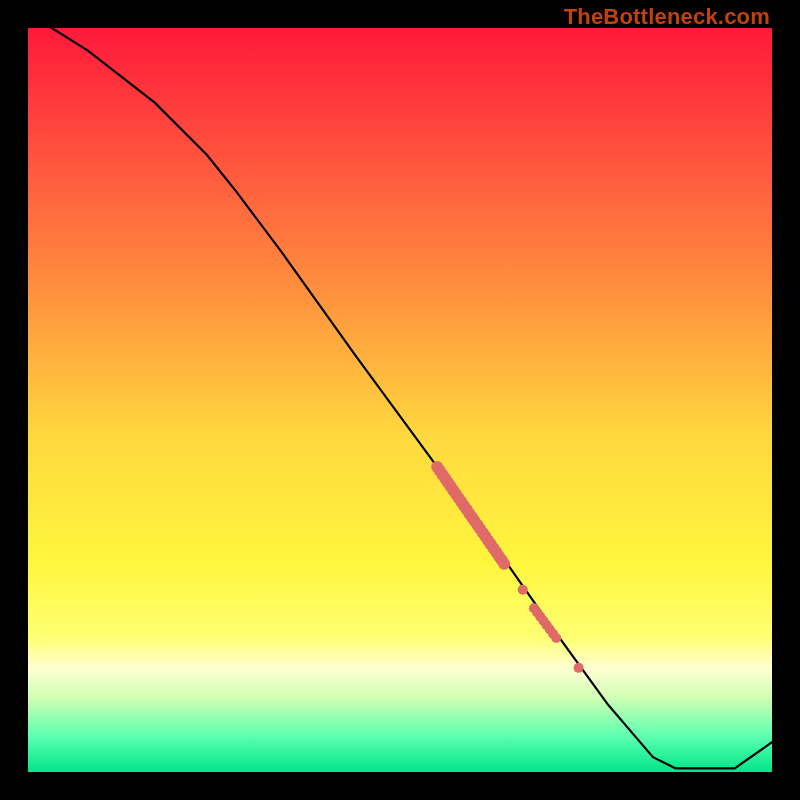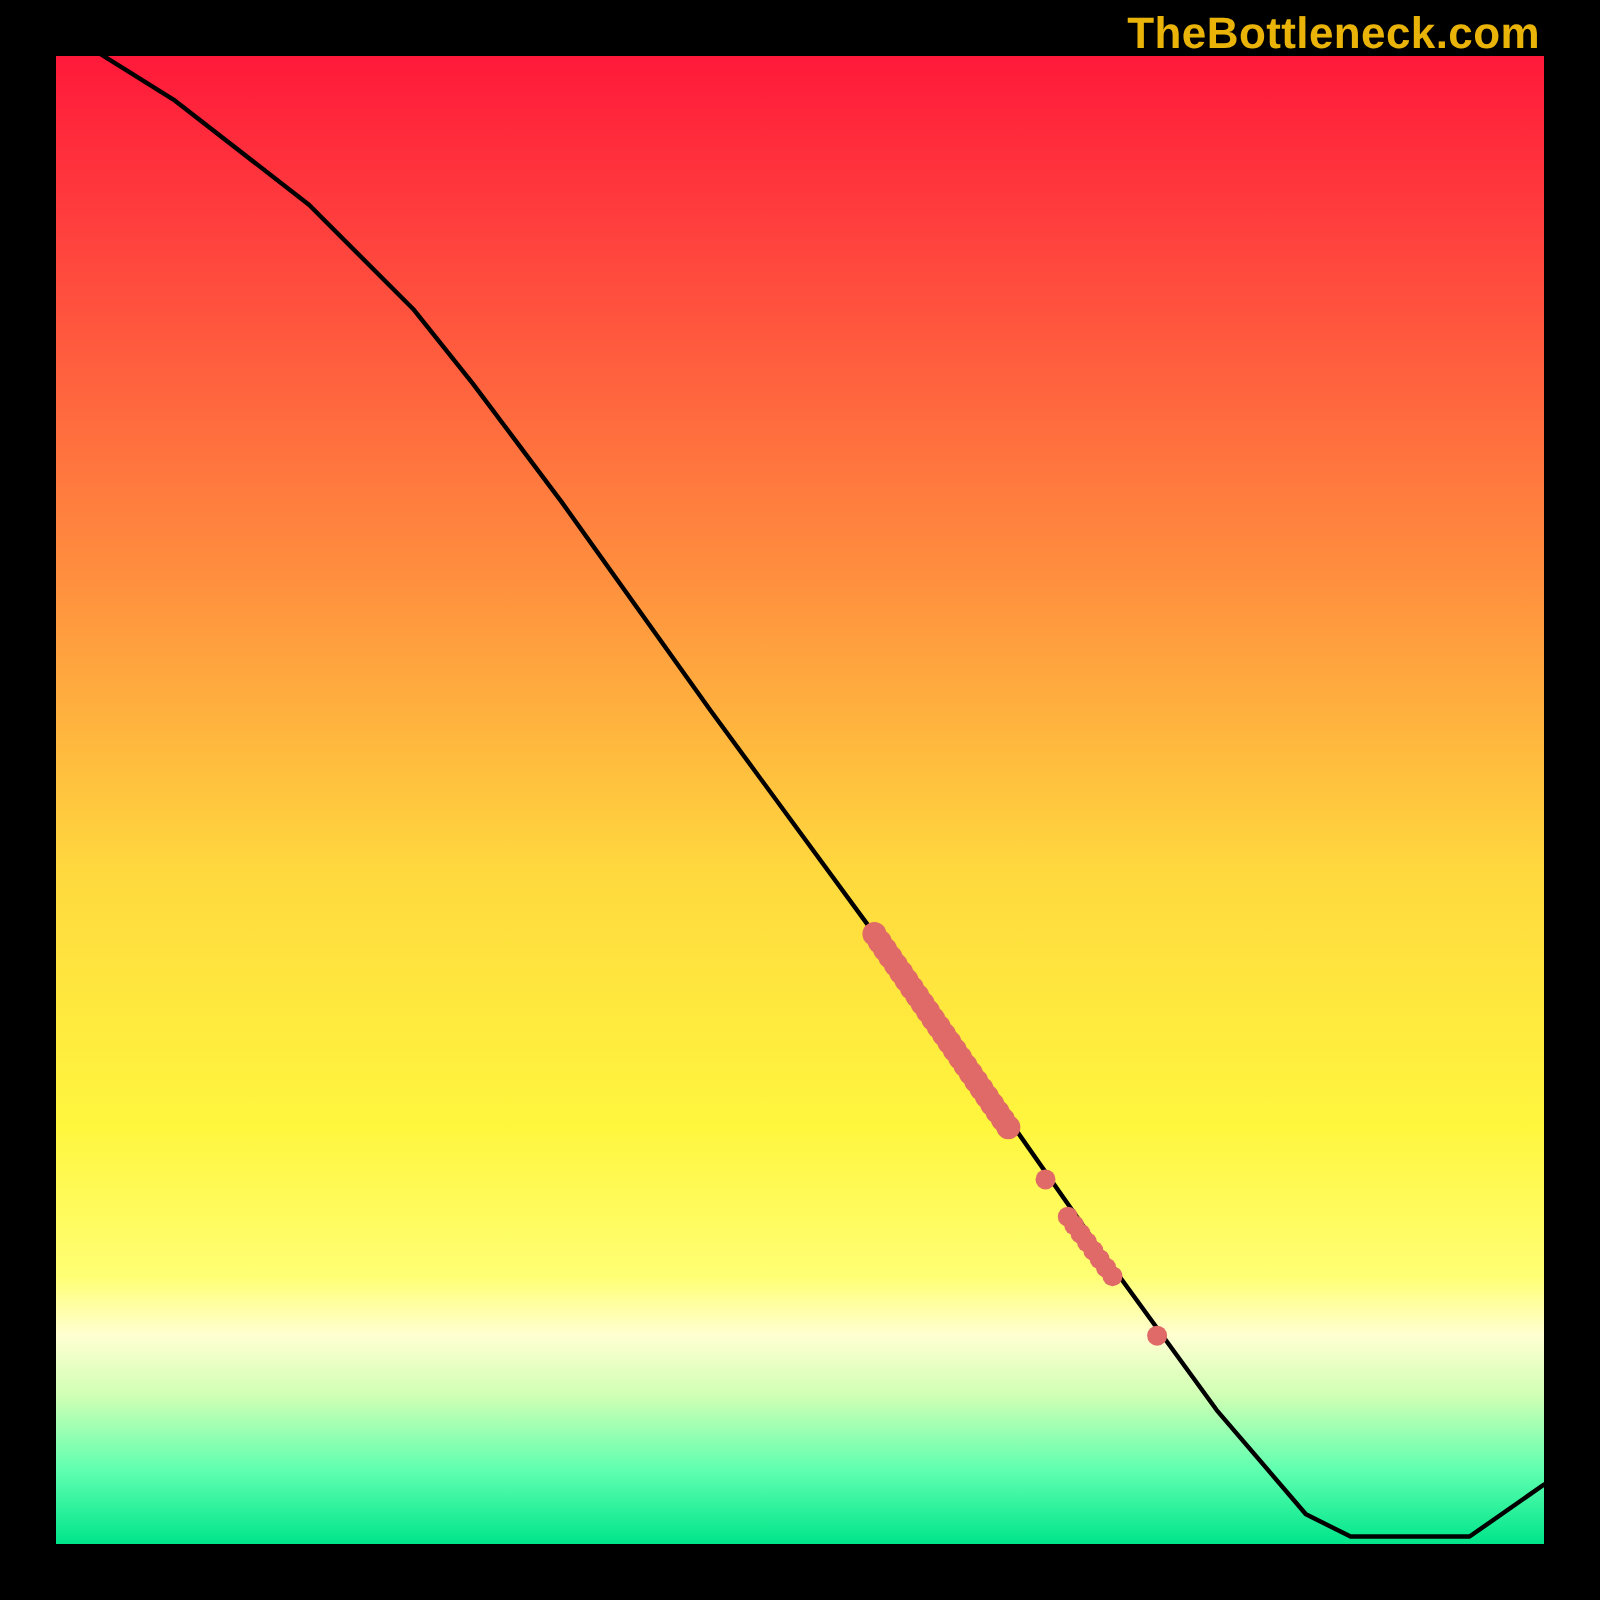--- a/index.html
+++ b/index.html
@@ -25,21 +25,21 @@
     width: 744px;
     height: 744px;
   }
   .watermark {
     position: absolute;
     top: 4px;
     right: 30px;
     font-family: Arial, Helvetica, sans-serif;
     font-size: 22px;
     font-weight: 600;
-    color: #eab308;
+    color: #c2410c;
     letter-spacing: 0.2px;
     text-align: right;
   }
 </style>
 </head>
 <body>
 
 <div class="chart-frame">
   <svg class="plot-area" viewBox="0 0 744 744" preserveAspectRatio="none">
     <defs>

